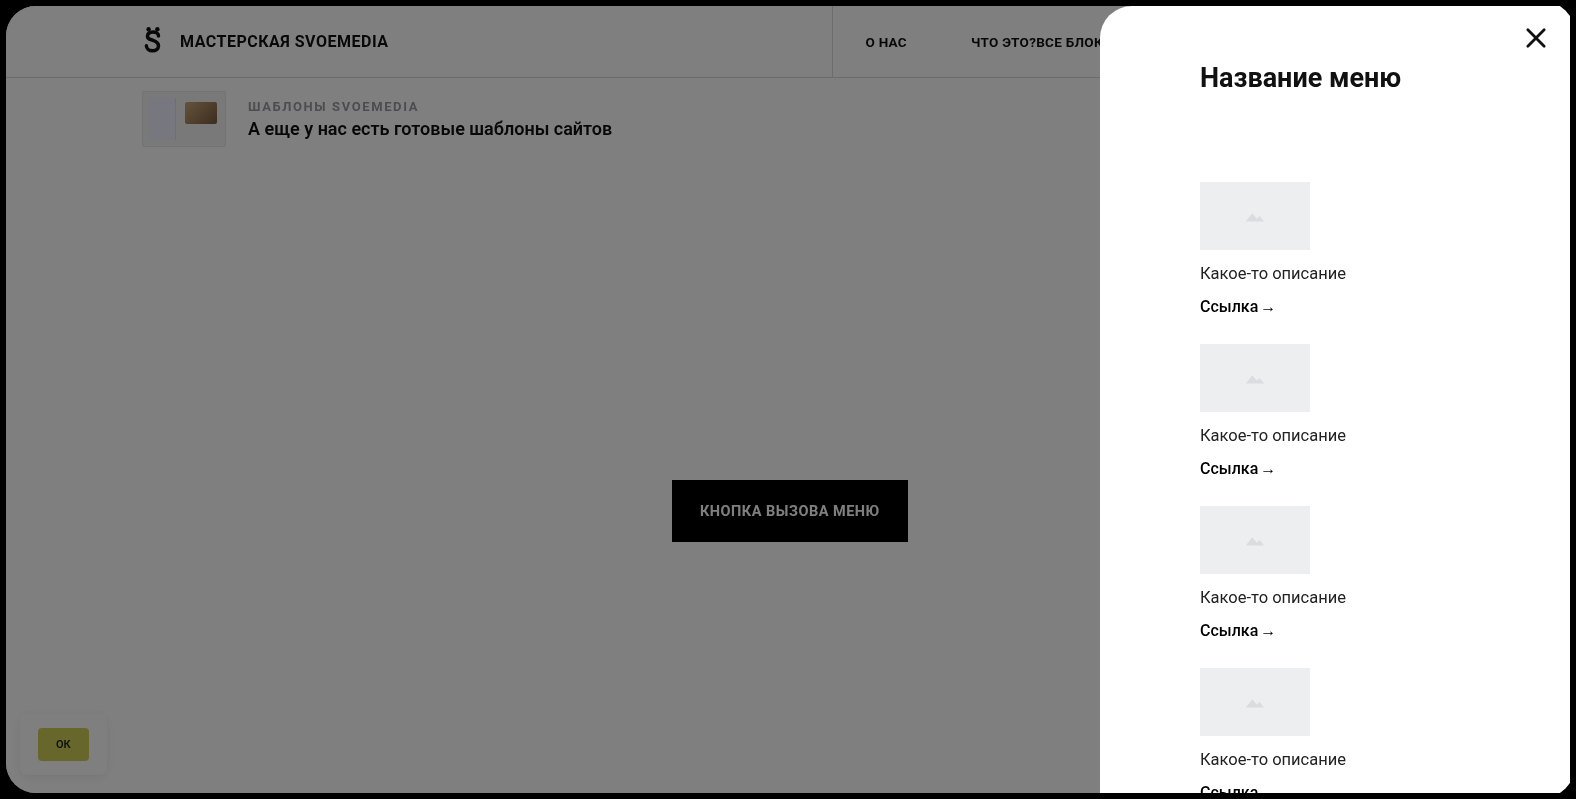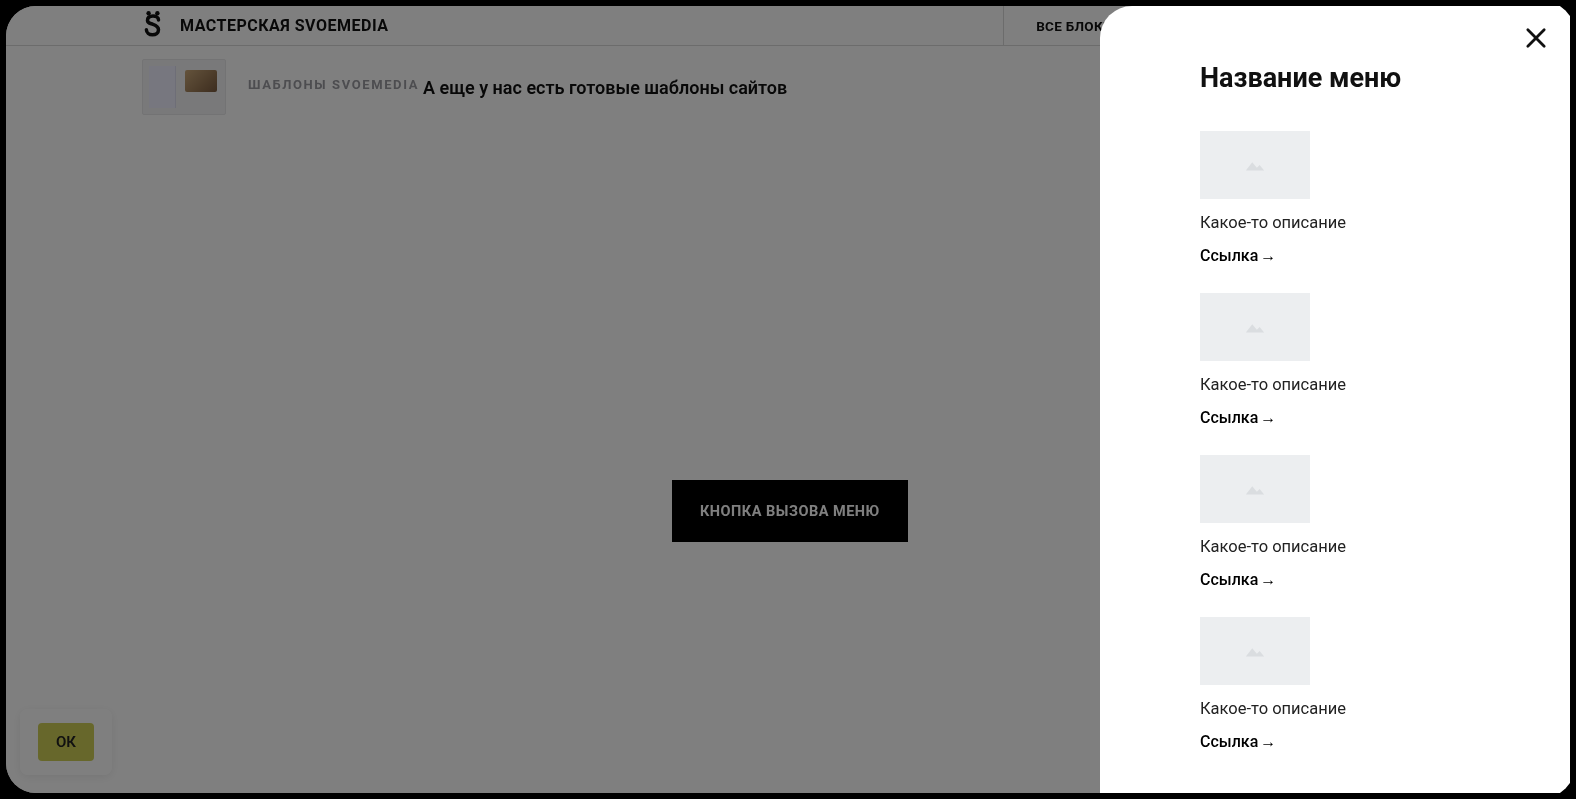--- a/index.html
+++ b/index.html
@@ -2,50 +2,50 @@
 <html><head>
 <meta charset="utf-8">
 <style>
   *{margin:0;padding:0;box-sizing:border-box;font-family:-apple-system,BlinkMacSystemFont,'Segoe UI',Roboto,Arial,sans-serif;}
   html,body{width:1576px;height:799px;background:#000;overflow:hidden;}
   .stage{position:relative;width:1576px;height:799px;background:#000;border-radius:36px;overflow:hidden;}
   .page{position:absolute;inset:6px;background:#fff;overflow:hidden;border-radius:30px;}
   
   .dim{position:absolute;inset:0;background:rgba(0,0,0,0.5);z-index:50;pointer-events:none;}
   
-  .header{position:relative;display:flex;align-items:center;height:40px;border-bottom:1px solid #d9d9d9;padding:0 0 0 136px;}
+  .header{position:relative;display:flex;align-items:center;height:72px;border-bottom:1px solid #d9d9d9;padding:0 0 0 136px;}
   .logo{display:flex;align-items:center;gap:16px;}
   .logo-mark{width:22px;height:28px;display:flex;align-items:center;justify-content:center;}
   .brand{font-weight:700;font-size:16px;letter-spacing:.5px;color:#111;}
   .nav{display:flex;align-items:center;margin-left:auto;height:100%;}
   .nav-sep{width:1px;height:100%;background:#d9d9d9;margin:0 32px 0 40px;}
   .nav a{font-weight:700;font-size:13.5px;color:#111;text-decoration:none;letter-spacing:.3px;}
   .nav-group{display:flex;gap:64px;align-items:center;height:100%;}
   .nav-right{display:flex;gap:64px;align-items:center;height:100%;margin-left:auto;margin-right:280px;}
   
   .promo{position:relative;display:flex;align-items:center;padding-left:136px;height:82px;}
   .promo-thumb{width:84px;height:56px;background:#f3f3f5;border:1px solid #e6e6e9;border-radius:2px;margin-right:22px;position:relative;overflow:hidden;}
   .promo-thumb::before{content:"";position:absolute;left:6px;top:6px;bottom:6px;width:26px;background:#eef;border-right:1px solid #dde;}
   .promo-thumb::after{content:"";position:absolute;right:8px;top:10px;width:32px;height:22px;background:linear-gradient(135deg,#c9a778,#7a5a3e);border-radius:2px;}
-  .promo-text{display:flex;flex-direction:row;gap:4px;}
+  .promo-text{display:flex;flex-direction:column;gap:4px;}
   .promo-eyebrow{font-size:13px;font-weight:700;letter-spacing:1.6px;color:#9a9aa0;}
   .promo-title{font-size:18px;font-weight:600;color:#111;}
   .cta-black{position:absolute;right:0;top:56px;height:90px;background:#000;color:#fff;display:flex;align-items:center;padding:0 60px 0 120px;font-weight:600;font-size:19px;}
   
   .center-btn{position:absolute;left:666px;top:474px;height:62px;padding:4px 28px;background:#000;color:#fff;font-weight:700;font-size:14.5px;letter-spacing:.5px;display:flex;align-items:center;justify-content:center;border:none;cursor:pointer;}
   
   .cookie{position:absolute;left:14px;bottom:18px;background:rgba(255,255,255,0.96);border-radius:8px;padding:14px 18px;display:flex;align-items:center;gap:14px;box-shadow:0 2px 10px rgba(0,0,0,.08);}
   .cookie-text{font-size:15px;color:#6f6f76;}
   .cookie-link{color:#6a49c9;text-decoration:none;cursor:pointer;}
-  .cookie-ok{background:#cfcf57;border:none;border-radius:4px;padding:10px 18px;font-weight:600;font-size:15px;color:#222;cursor:pointer;}
+  .cookie-ok{background:#cfcf57;border:none;border-radius:4px;padding:10px 18px;font-weight:600;font-size:11px;color:#222;cursor:pointer;}
   
   .panel{position:absolute;top:6px;right:6px;bottom:6px;width:470px;background:#fff;border-top-left-radius:32px;border-bottom-left-radius:0;z-index:60;padding:56px 56px 0 100px;overflow:hidden;}
   .panel-close{position:absolute;top:18px;right:20px;width:28px;height:28px;cursor:pointer;}
   .panel-close svg{width:28px;height:28px;}
-  .panel-title{font-size:27px;font-weight:700;color:#111;margin-bottom:37px;}
+  .panel-title{font-size:27px;font-weight:700;color:#111;margin-bottom:88px;}
   .panel-list{display:flex;flex-direction:column;gap:28px;}
   .card{display:flex;flex-direction:column;gap:14px;}
   .card-img{width:110px;height:68px;background:#eceef0;display:flex;align-items:center;justify-content:center;}
   .card-img svg{width:22px;height:16px;opacity:.45;}
   .card-desc{font-size:16.5px;color:#222;}
   .card-link{font-size:16px;font-weight:500;color:#000000;text-decoration:none;display:inline-flex;align-items:center;gap:2px;cursor:pointer;}
 </style>
 </head>
 <body>
 
@@ -58,20 +58,24 @@
           <svg viewBox="0 0 20 28" fill="none">
               <circle cx="6" cy="3" r="2" fill="#111"></circle>
               <circle cx="14" cy="3" r="2" fill="#111"></circle>
               <path d="M15 9c0-2-2-3.5-5-3.5S5 7 5 9.5 7 12 10 13s5 2 5 5-2.5 4.5-5.5 4.5S4 20.5 4 18" stroke="#111" stroke-width="3.2" stroke-linecap="round"></path>
             </svg>
         </div>
         <span class="brand">МАСТЕРСКАЯ SVOEMEDIA</span>
       </div>
       <div class="nav">
         <div class="nav-sep"></div>
+        <div class="nav-group">
+          <a href="#">О НАС</a>
+          <a href="#">ЧТО ЭТО?</a>
+        </div>
         <div class="nav-right">
           <a href="#">ВСЕ БЛОКИ</a>
           <a href="#">СКОЛЬКО СТОИТ</a>
         </div>
       </div>
     </div>
 
     <div class="promo">
       <div class="promo-thumb"></div>
       <div class="promo-text">

